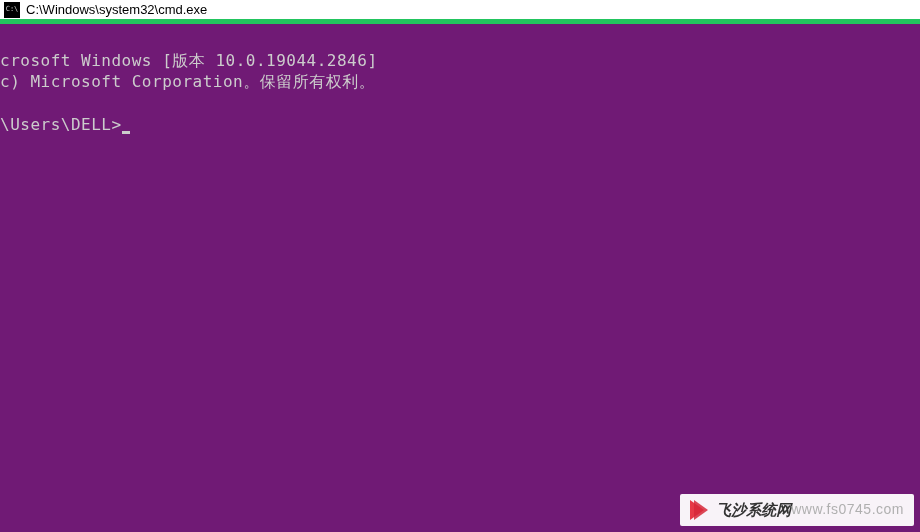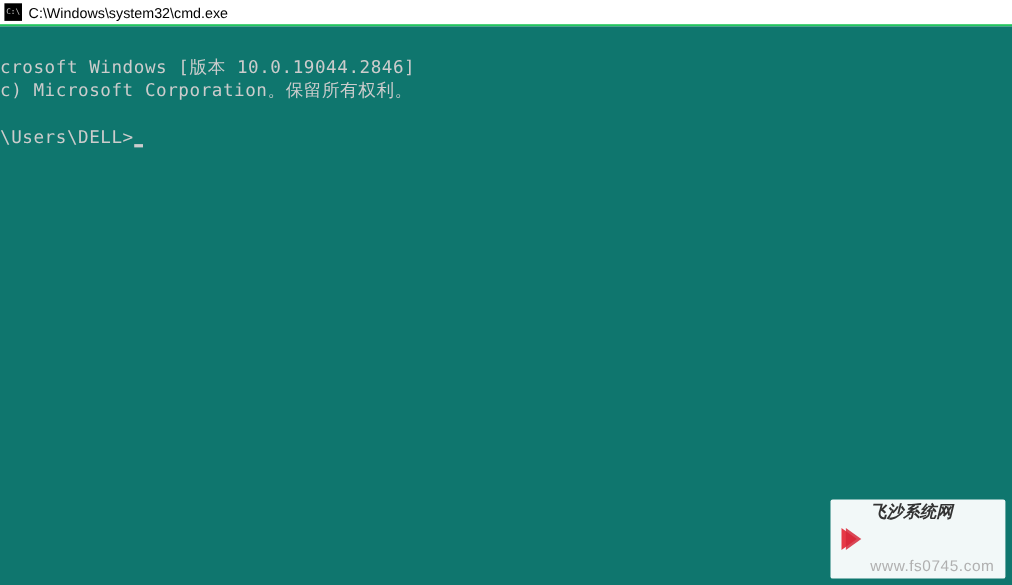--- a/index.html
+++ b/index.html
@@ -14,21 +14,21 @@
       font-family: "Segoe UI", Tahoma, sans-serif;
       position: relative;
       overflow: hidden;
     }
     .title-bar {
       height: 24px;
       background: #ffffff;
       display: flex;
       align-items: center;
       padding: 0 4px;
-      border-bottom: 2px solid #22c55e;
+      border-bottom: 5px solid #22c55e;
     }
     .title-icon {
       width: 16px;
       height: 16px;
       background: #000;
       position: relative;
       margin-right: 6px;
       display: inline-flex;
       align-items: center;
       justify-content: center;
@@ -40,21 +40,21 @@
       font-family: Consolas, monospace;
       line-height: 1;
     }
     .title-text {
       font-size: 13px;
       color: #000;
     }
     .terminal {
       width: 100%;
       height: calc(100% - 24px);
-      background: #0f766e;
+      background: #701a75;
       color: #cccccc;
       font-family: "NSimSun", "SimSun", Consolas, monospace;
       font-size: 16px;
       line-height: 1.35;
       padding: 4px 0;
       white-space: pre;
       letter-spacing: 0.5px;
     }
     .terminal-line {
       padding: 0;
@@ -78,23 +78,21 @@
       border-radius: 2px;
     }
     .watermark-icon {
       width: 24px;
       height: 24px;
       margin-right: 6px;
       position: relative;
     }
     .watermark-text {
       display: flex;
-      flex-direction: column;
       line-height: 1.1;
-      gap: 32px;
     }
     .watermark-title {
       font-size: 15px;
       font-weight: bold;
       font-style: italic;
       color: #333;
     }
     .watermark-url {
       font-size: 14px;
       color: #b0b0b0;

